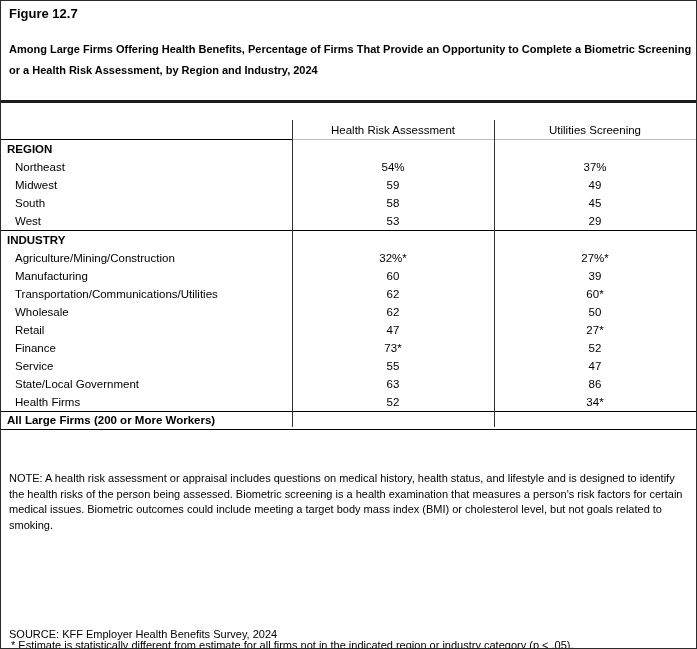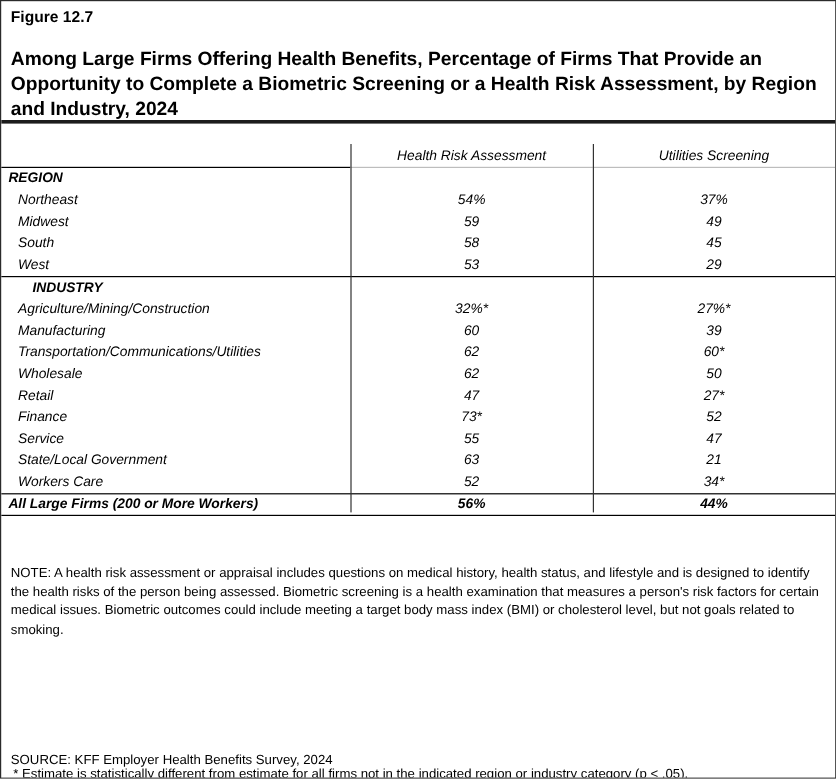--- a/index.html
+++ b/index.html
@@ -17,51 +17,50 @@
   .figure-label {
     position: absolute;
     left: 8px; top: 5px;
     font-size: 13px;
     font-weight: bold;
   }
   .figure-title {
     position: absolute;
     left: 8px; top: 38px;
     width: 684px;
-    font-size: 16px;
+    font-size: 11px;
     font-weight: bold;
     line-height: 21px;
   }
   .title-divider {
     position: absolute;
     left: 0; top: 99px;
     width: 695px; height: 3px;
     background: #1c1c1c;
   }
   .table-wrap {
     position: absolute;
     left: 0; top: 119px;
     width: 695px;
   }
   .row {
     display: flex;
     height: 18px;
     line-height: 18px;
     font-size: 11.5px;
-    font-style: italic;
   }
   .row .c1 { width: 291px; padding-left: 6px; box-sizing: border-box; text-align: left; }
   .row .c2 { width: 202px; text-align: center; }
   .row .c3 { flex: 1; text-align: center; }
   .header-row { height: 20px; line-height: 20px; }
   .header-row .c1 { border-bottom: 1px solid #000; }
   .header-row .c2, .header-row .c3 { border-bottom: 1px solid #bdbdbd; }
   .bold { font-weight: bold; }
   .item-label { padding-left: 8px; text-align: right; }
-  .topline { border-top: 1px solid #000; padding-left: 20px; }
+  .topline { border-top: 1px solid #000; }
   .total-row {
     height: 17px; line-height: 17px;
     font-weight: bold;
     border-top: 1px solid #000;
     border-bottom: 1px solid #000;
     align-items: flex-end;
   }
   .vline {
     position: absolute;
     top: 119px;
@@ -173,32 +172,30 @@
       <div class="c3">52</div>
     </div>
     <div class="row">
       <div class="c1"><span class="item-label">Service</span></div>
       <div class="c2">55</div>
       <div class="c3">47</div>
     </div>
     <div class="row">
       <div class="c1"><span class="item-label">State/Local Government</span></div>
       <div class="c2">63</div>
-      <div class="c3">21</div>
-    </div>
-    <div class="row">
-      <div class="c1"><span class="item-label">Workers Care</span></div>
+      <div class="c3">86</div>
+    </div>
+    <div class="row">
+      <div class="c1"><span class="item-label">Health Firms</span></div>
       <div class="c2">52</div>
       <div class="c3">34*</div>
     </div>
 
     <div class="row total-row">
       <div class="c1">All Large Firms (200 or More Workers)</div>
-      <div class="c2">56%</div>
-      <div class="c3">44%</div>
     </div>
 
   </div>
 
   <div class="vline vline-1"></div>
   <div class="vline vline-2"></div>
 
   <div class="note">NOTE: A health risk assessment or appraisal includes questions on medical history, health status, and lifestyle and is designed to identify the health risks of the person being assessed.  Biometric screening is a health examination that measures a person's risk factors for certain medical issues. Biometric outcomes could include meeting a target body mass index (BMI) or cholesterol level, but not goals related to smoking.</div>
   <div class="footnote">* Estimate is statistically different from estimate for all firms not in the indicated region or industry category (p &lt; .05).</div>
   <div class="source">SOURCE: KFF Employer Health Benefits Survey, 2024</div>

